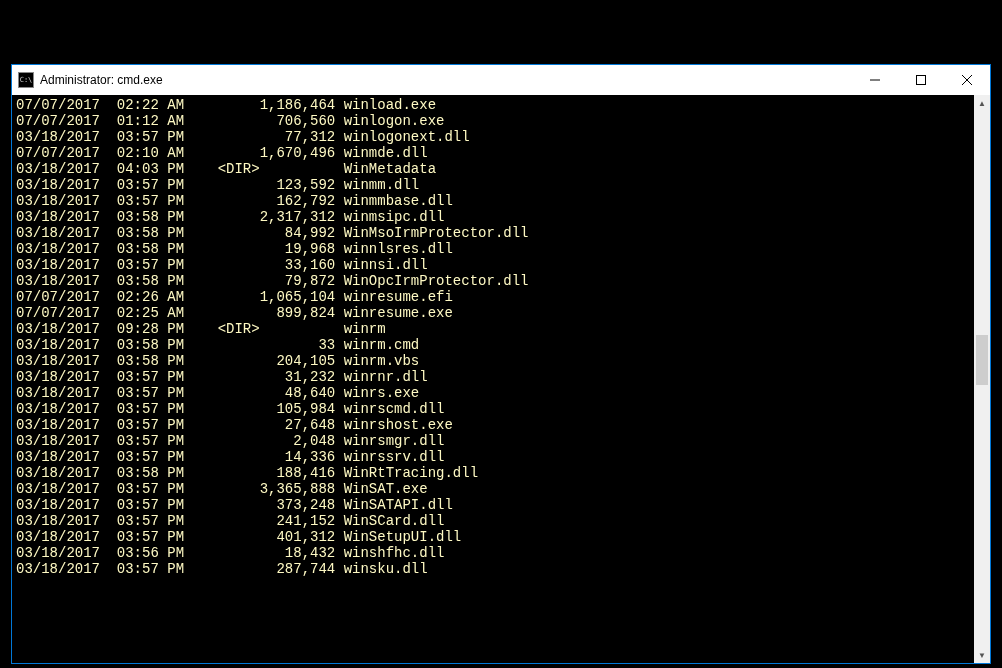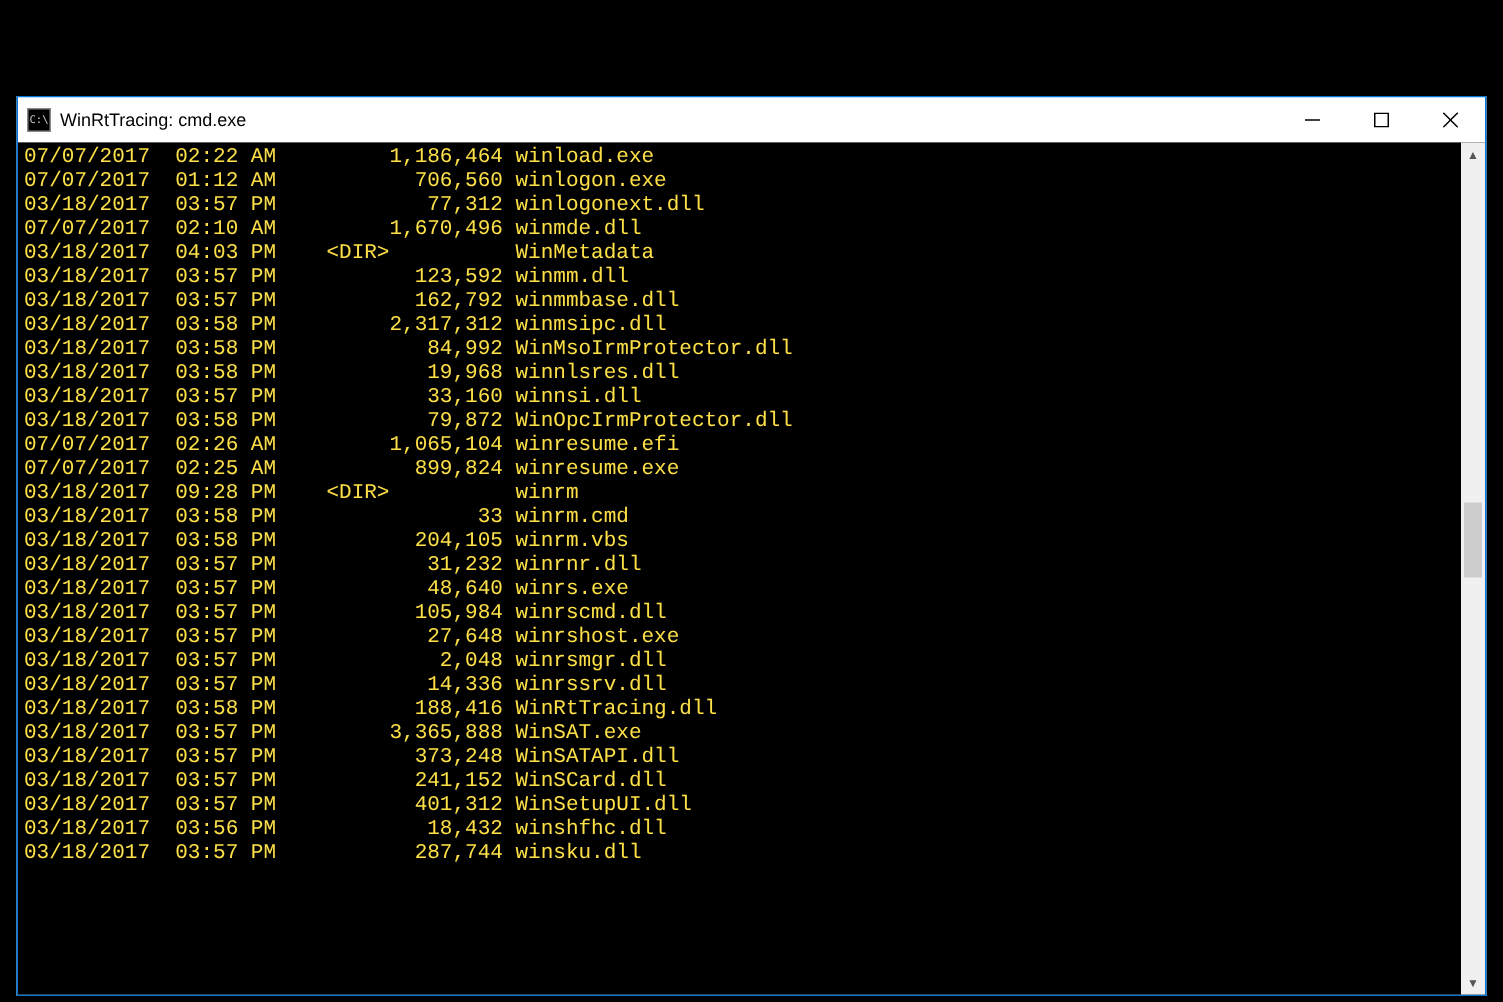--- a/index.html
+++ b/index.html
@@ -71,21 +71,21 @@
     }
     .terminal-wrapper {
       flex: 1;
       display: flex;
       background: #000;
       overflow: hidden;
     }
     .terminal {
       flex: 1;
       background: #000;
-      color: #fde047;
+      color: #fef9c3;
       font-family: Consolas, "Courier New", monospace;
       font-size: 14px;
       line-height: 16px;
       padding: 2px 4px;
       white-space: pre;
       overflow: hidden;
     }
     .scrollbar {
       width: 16px;
       background: #f0f0f0;
@@ -113,21 +113,21 @@
       top: 240px;
       height: 50px;
     }
   </style>
 </head>
 <body>
 
 <div class="window">
   <div class="titlebar">
     <div class="titlebar-icon">C:\</div>
-    <div class="titlebar-text">WinRtTracing: cmd.exe</div>
+    <div class="titlebar-text">Administrator: cmd.exe</div>
     <div class="win-controls">
       <div class="win-btn">
         <svg viewBox="0 0 10 10">
             <line x1="0" y1="5" x2="10" y2="5" stroke="black" stroke-width="1"></line>
           </svg>
       </div>
       <div class="win-btn">
         <svg viewBox="0 0 10 10">
             <rect x="0.5" y="0.5" width="9" height="9" fill="none" stroke="black" stroke-width="1"></rect>
           </svg>

